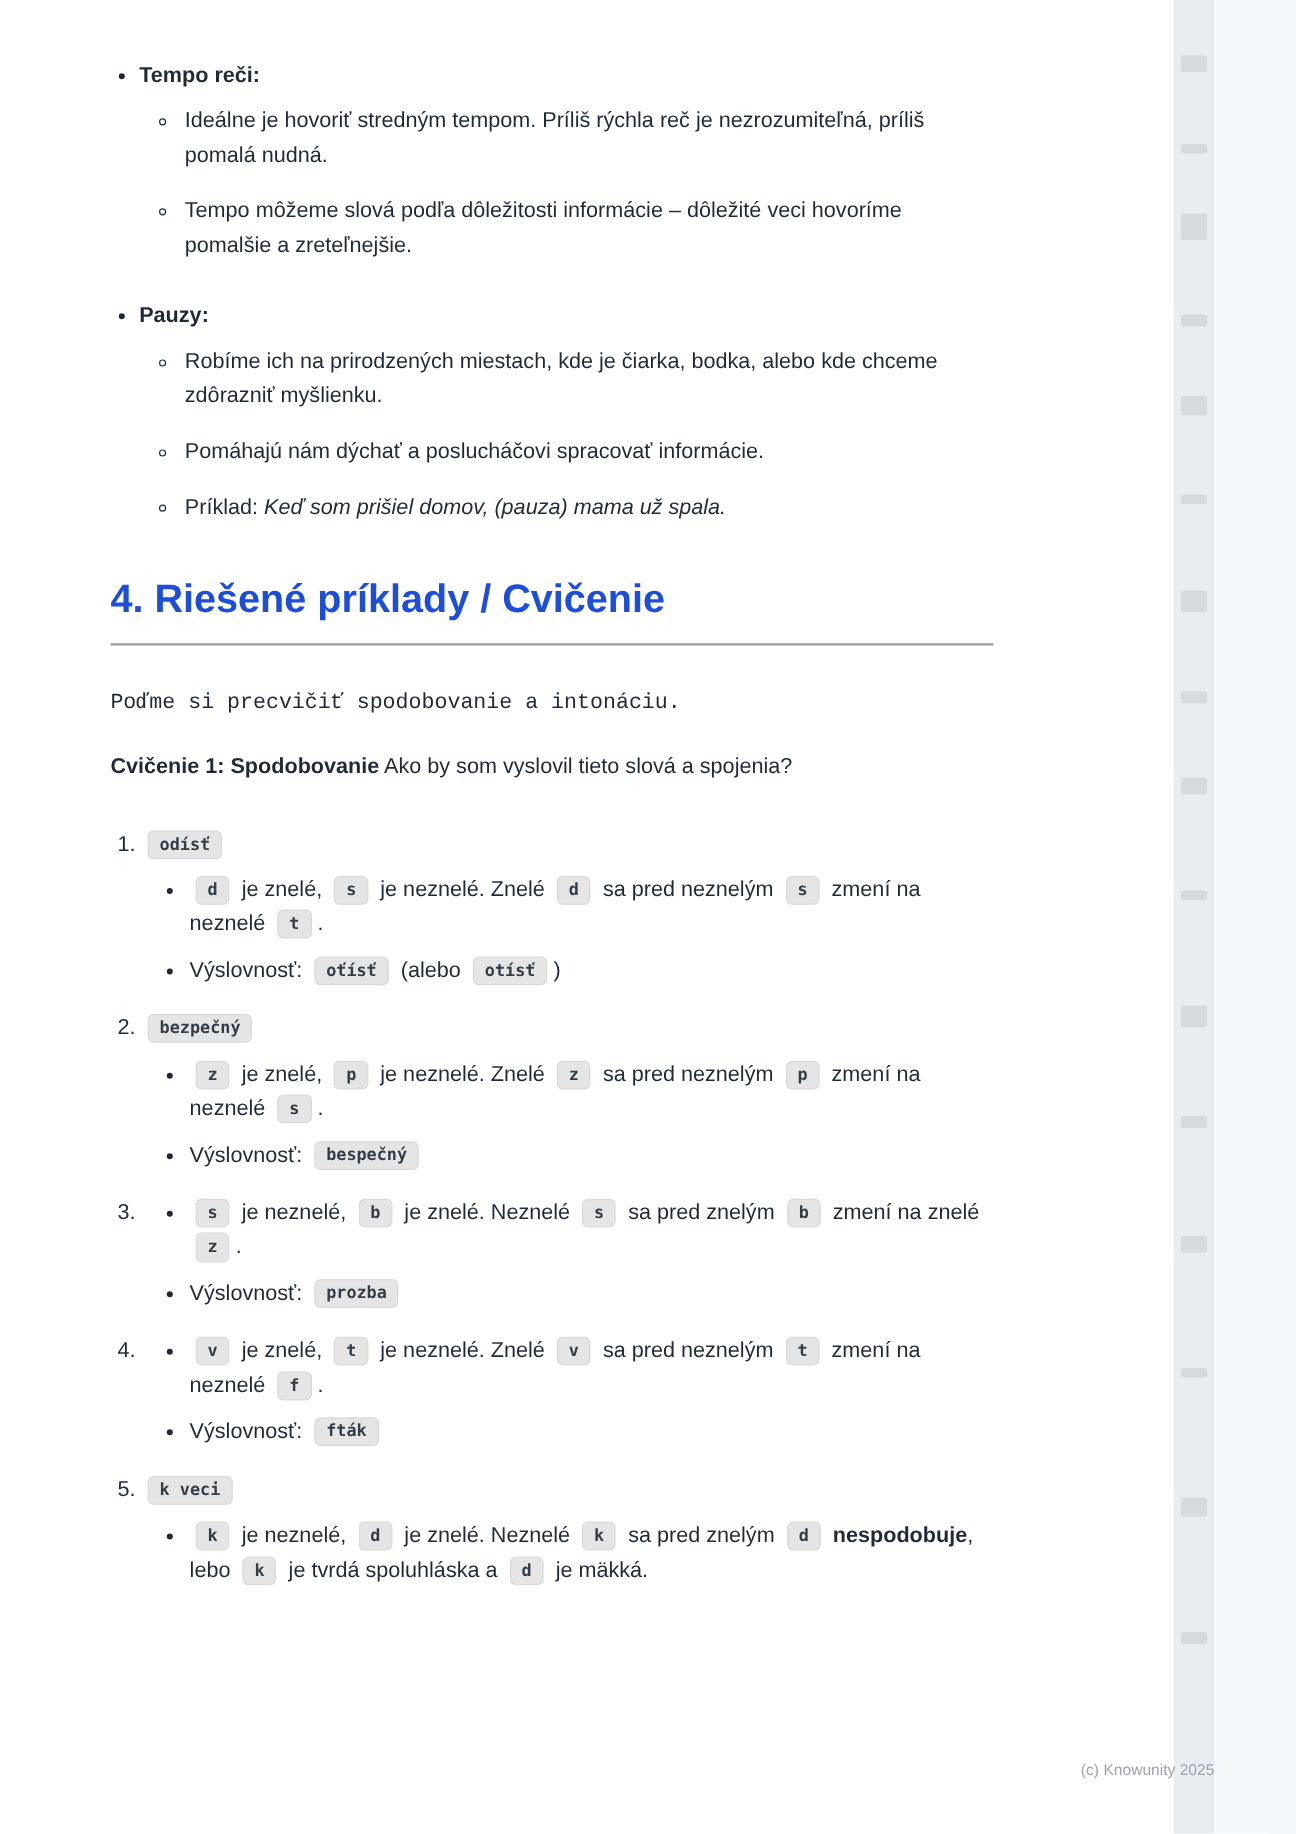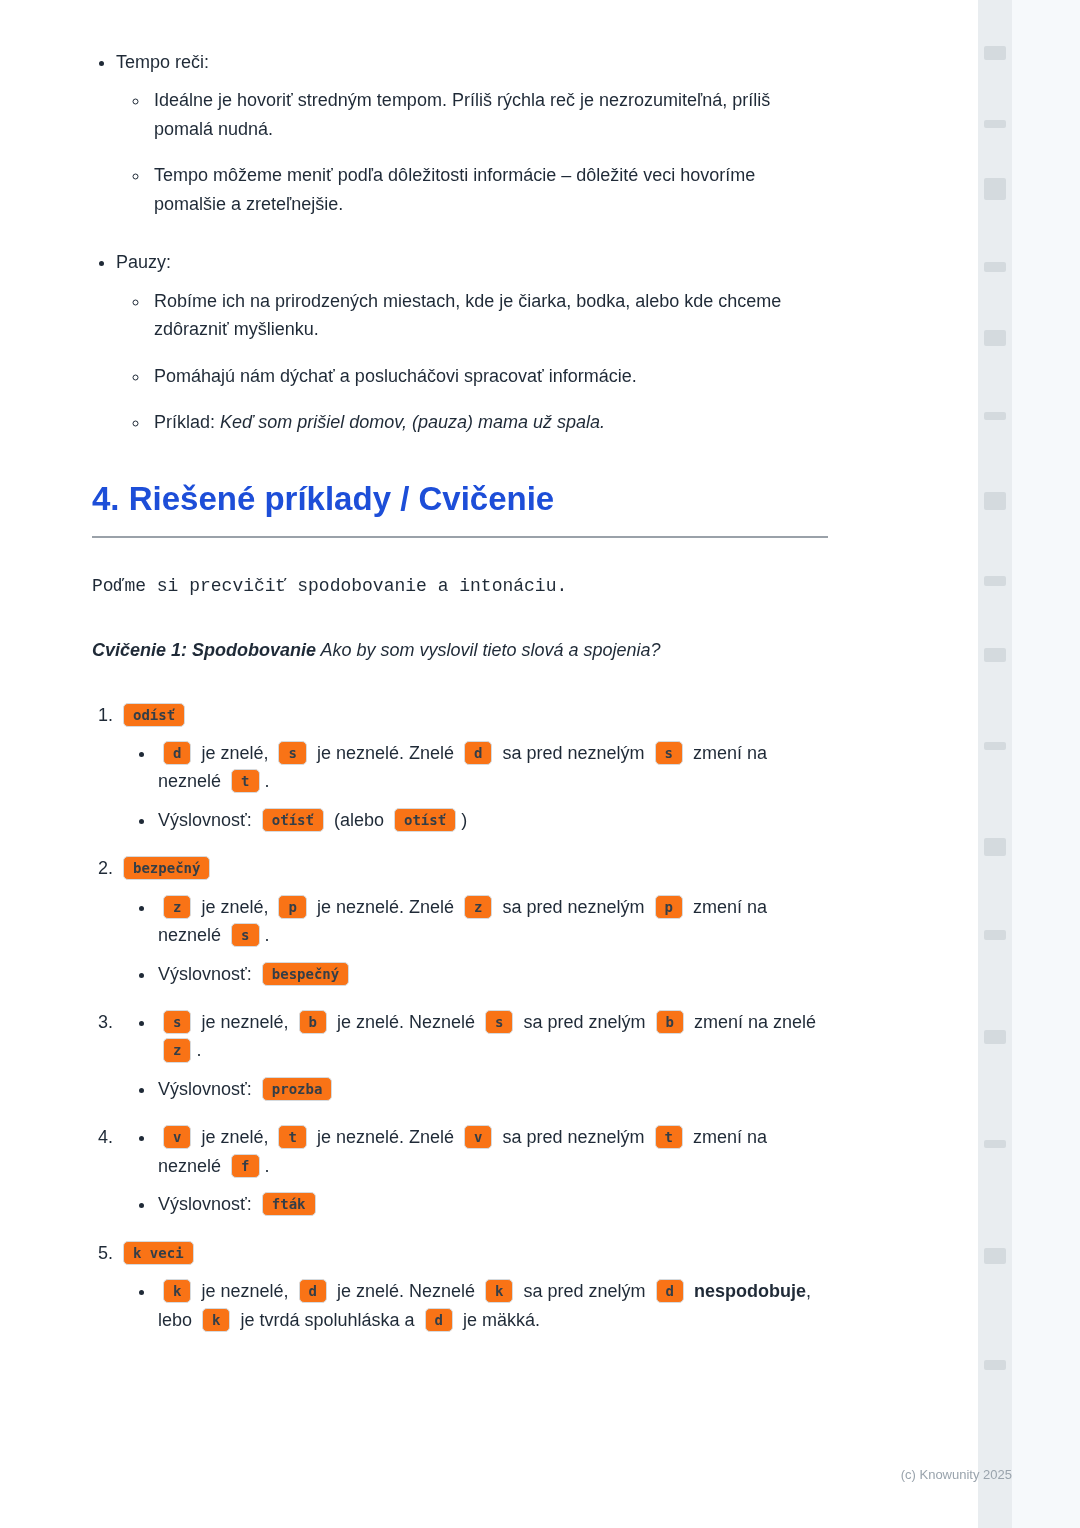--- a/index.html
+++ b/index.html
@@ -25,21 +25,21 @@
   }
   ul.lvl1 {
     list-style: disc;
     margin: 0;
     padding-left: 24px;
   }
   ul.lvl1 > li {
     margin-bottom: 30px;
   }
   .group-title {
-    font-weight: normal;
+    font-weight: bold;
   }
   ul.lvl2 {
     list-style: circle;
     margin: 10px 0 0 0;
     padding-left: 34px;
   }
   ul.lvl2 > li {
     margin-bottom: 18px;
     padding-left: 4px;
   }
@@ -54,22 +54,21 @@
     border: none;
     border-top: 2px solid #9aa1a9;
     margin: 16px 0 0 0;
     width: 100%;
   }
   p.intro {
     margin: 34px 0 0 0;
     font-family: Liberation Mono, monospace;
   }
   p.exercise-lead {
-    margin: 36px 0 0 0;
-    font-style: italic;
+    margin: 24px 0 0 0;
   }
   ol.exercise-list {
     list-style: decimal;
     margin: 36px 0 0 0;
     padding-left: 26px;
   }
   ol.exercise-list > li {
     margin-bottom: 20px;
   }
   ul.ex-lines {
@@ -79,21 +78,21 @@
   }
   ul.ex-lines > li {
     margin-bottom: 10px;
     padding-left: 2px;
   }
   code.chip {
     font-family: "DejaVu Sans Mono", "Liberation Mono", monospace;
     font-size: 14px;
     font-weight: 700;
     color: #333e48;
-    background: #f97316;
+    background: #e5e5e5;
     border: 1px solid #d5dade;
     border-radius: 5px;
     padding: 3px 9px;
     margin: 0 5px;
     display: inline-block;
     line-height: 1.15;
     vertical-align: baseline;
     position: relative;
     top: -1px;
     white-space: nowrap;
@@ -158,21 +157,21 @@
 <div class="content">
 
   <ul class="lvl1">
     <li>
       <span class="group-title">Tempo reči:</span>
       <ul class="lvl2">
         <li>
           <span>Ideálne je hovoriť stredným tempom. Príliš rýchla reč je nezrozumiteľná, príliš pomalá nudná.</span>
         </li>
         <li>
-          <span>Tempo môžeme meniť podľa dôležitosti informácie – dôležité veci hovoríme pomalšie a zreteľnejšie.</span>
+          <span>Tempo môžeme slová podľa dôležitosti informácie – dôležité veci hovoríme pomalšie a zreteľnejšie.</span>
         </li>
       </ul>
     </li>
     <li>
       <span class="group-title">Pauzy:</span>
       <ul class="lvl2">
         <li>
           <span>Robíme ich na prirodzených miestach, kde je čiarka, bodka, alebo kde chceme zdôrazniť myšlienku.</span>
         </li>
         <li>

